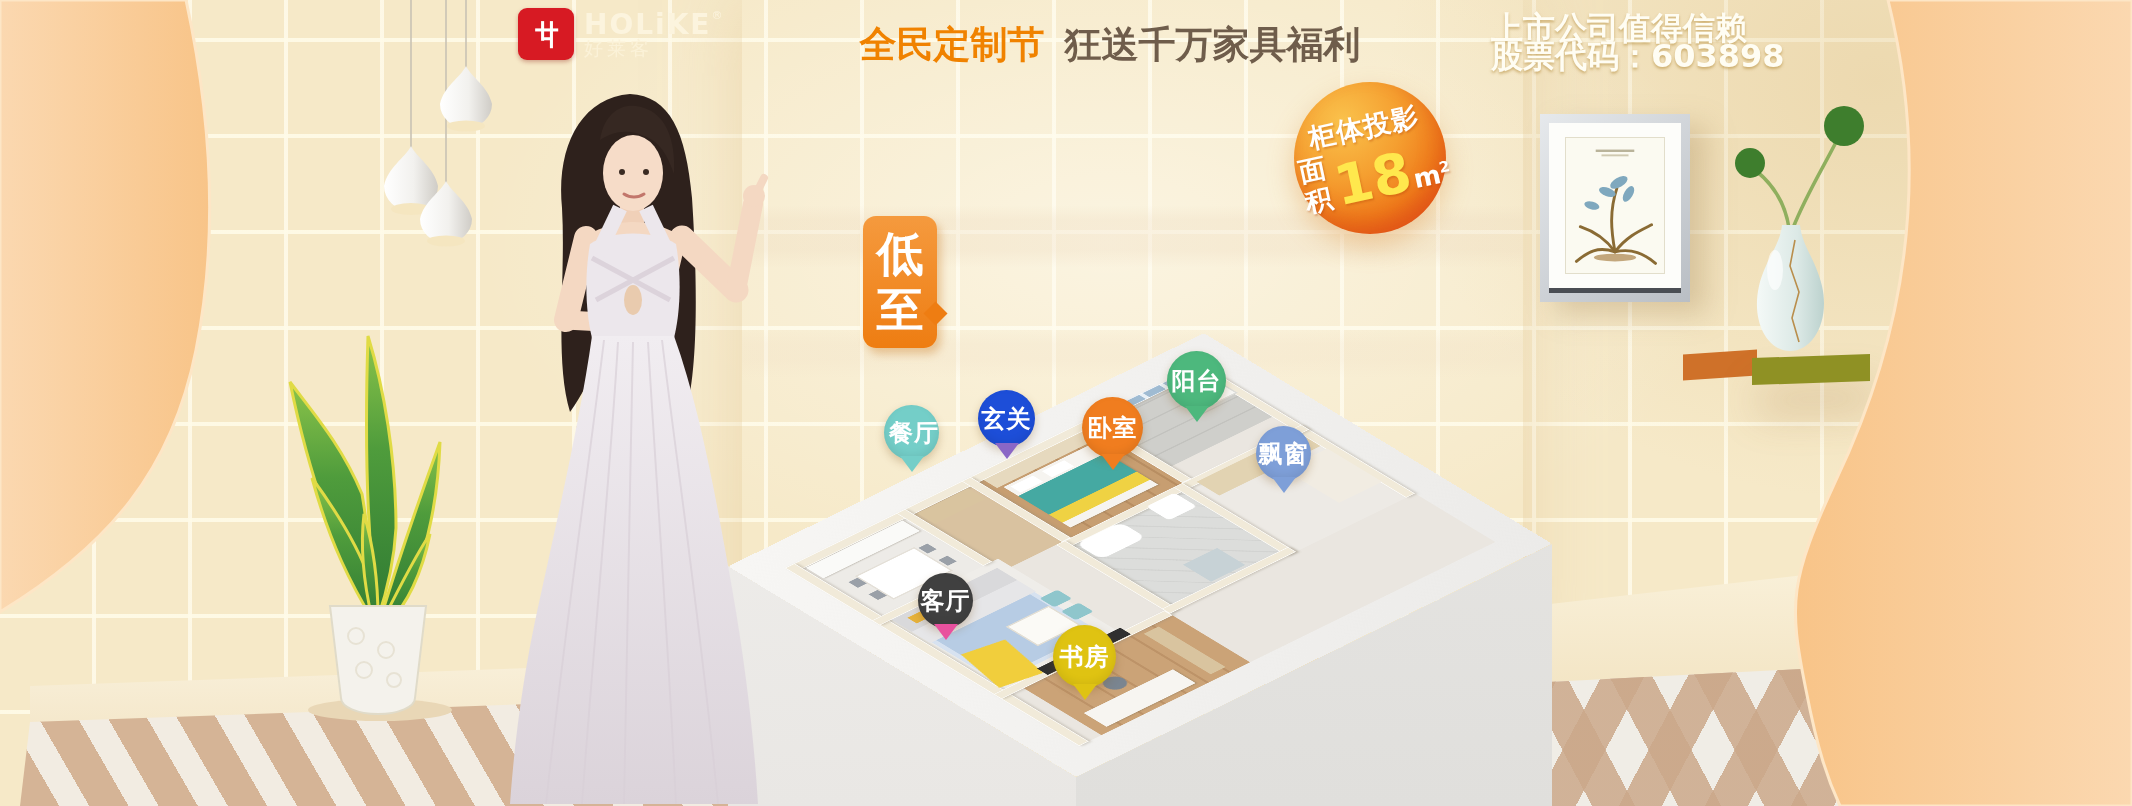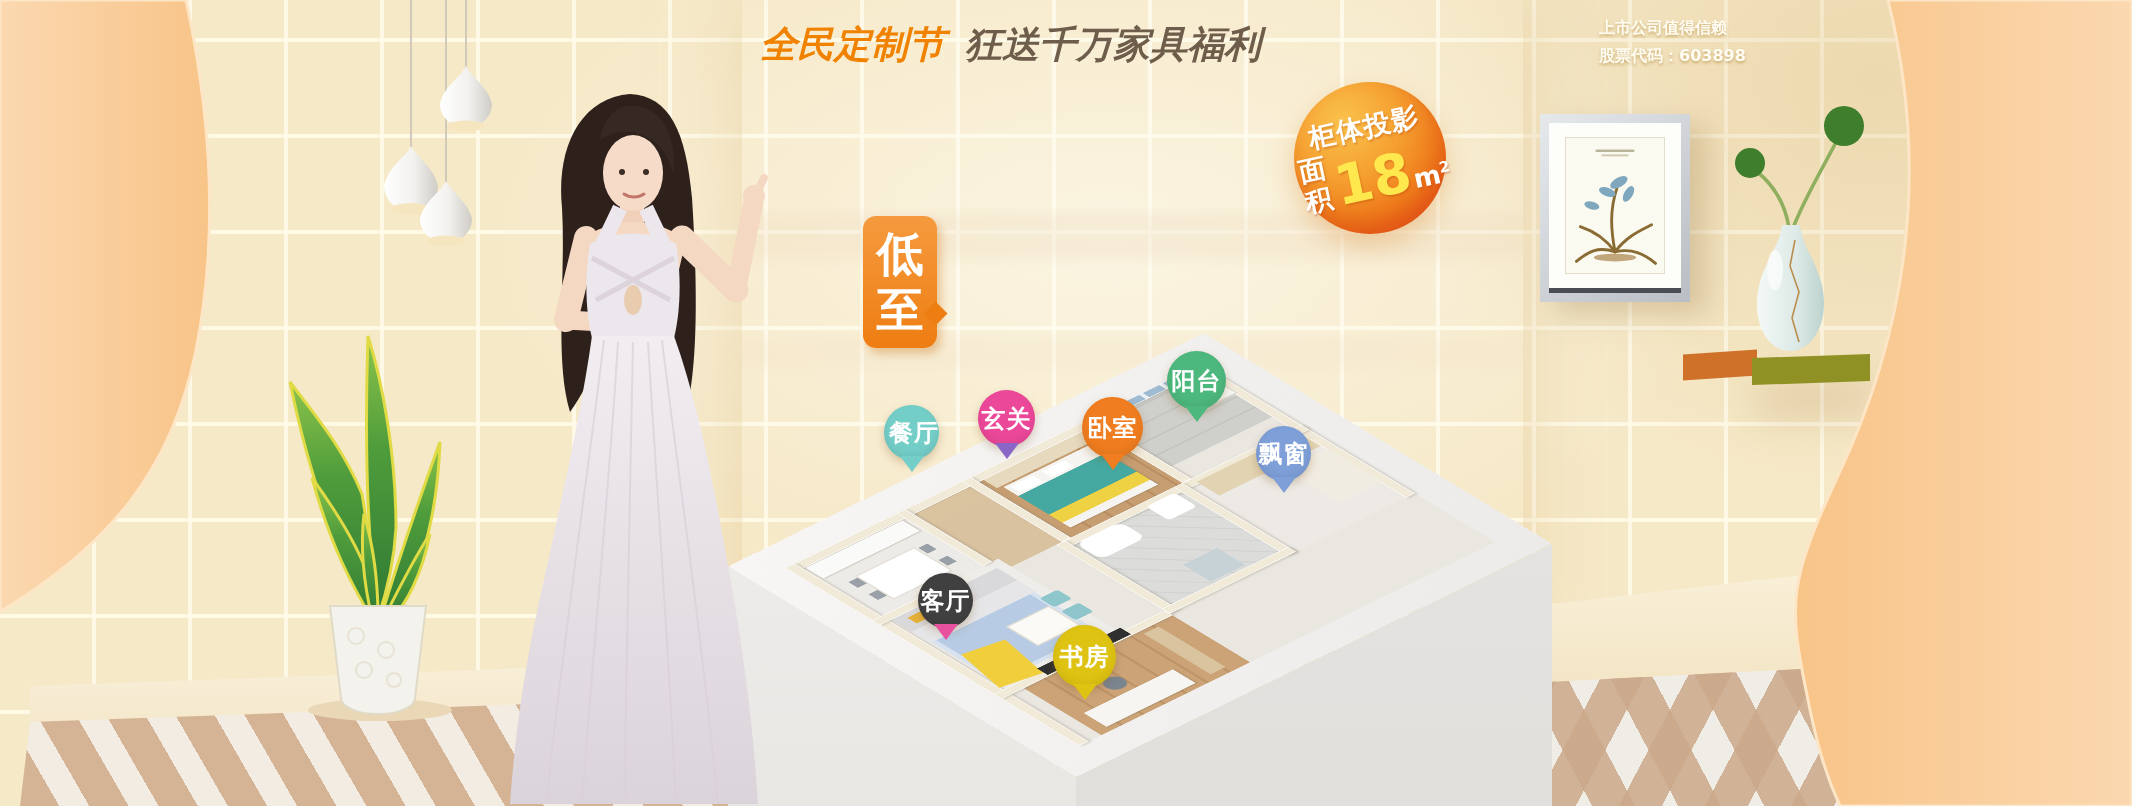--- a/index.html
+++ b/index.html
@@ -58,21 +58,21 @@
 
   
   .logo{left:518px;top:8px;z-index:4;display:flex;align-items:flex-start;gap:10px;}
   .logo-box{width:56px;height:52px;border-radius:9px;background:#D71A23;box-shadow:0 2px 4px rgba(140,30,20,.35);
     display:flex;align-items:center;justify-content:center;}
   .logo-words{padding-top:2px;line-height:1.05;}
   .logo-en{font-size:28px;font-weight:bold;letter-spacing:2px;color:#FCF4DE;}
   .logo-reg{font-size:11px;vertical-align:top;color:#FCF4DE;}
   .logo-cn{font-size:19px;letter-spacing:4px;color:#FBF2D8;}
 
-  .topline{left:760px;top:20px;width:700px;z-index:4;font-size:37px;font-weight:bold;white-space:nowrap;font-style:italic;}
+  .topline{left:760px;top:20px;width:700px;z-index:4;text-align:center;font-size:37px;font-weight:bold;white-space:nowrap;}
   .topline .t1{margin-right:20px;}
 
   .grad-text{background:linear-gradient(180deg,#F9AB52 0%,#EF7F16 72%,#EB6F0E 100%);
     -webkit-background-clip:text;background-clip:text;color:transparent;
     filter:drop-shadow(4px 6px 3px rgba(196,120,40,.28));}
   .main-title{left:758px;top:58px;width:560px;z-index:4;text-align:center;
     font-size:118px;font-weight:800;letter-spacing:5px;line-height:1.05;white-space:nowrap;}
 
   .price-tag{left:863px;top:216px;width:74px;height:132px;z-index:4;border-radius:13px;
     background:linear-gradient(180deg,#F59A3E,#EE7D12);box-shadow:4px 6px 8px rgba(206,130,48,.4);
@@ -86,21 +86,21 @@
     box-shadow:inset -6px -12px 20px rgba(205,60,20,.35), 0 12px 26px rgba(222,150,70,.4);
     display:flex;align-items:center;justify-content:center;}
   .badge-inner{transform:rotate(-12deg);color:#fff;font-weight:bold;text-align:center;line-height:1.15;
     text-shadow:1px 2px 2px rgba(180,70,10,.35);}
   .badge .b1{font-size:27px;letter-spacing:1px;}
   .badge .b2{font-size:27px;display:flex;align-items:flex-end;justify-content:center;gap:2px;}
   .badge .b2v{font-size:55px;line-height:.9;font-weight:800;}
   .badge .b2u{font-size:26px;}
   .badge .b2u sup{font-size:15px;}
 
-  .listed{left:1599px;top:14px;z-index:4;color:#FFFDF3;font-weight:bold;font-size:16px;line-height:28px;
+  .listed{left:1491px;top:14px;z-index:4;color:#FFFDF3;font-weight:bold;font-size:32px;line-height:28px;
     text-shadow:0 2px 3px rgba(180,140,60,.6);white-space:nowrap;}
 
   
   .svg-layer{pointer-events:none;}
   .frame{left:1540px;top:114px;width:150px;height:188px;z-index:2;background:linear-gradient(135deg,#E6E9EC,#B9BEC4);
     box-shadow:16px 12px 26px rgba(168,138,88,.35);padding:9px;}
   .frame-mat{width:100%;height:100%;background:#FDFDFA;border-bottom:5px solid #4A4E54;padding:14px 16px;}
   .frame-print{width:100%;height:100%;background:#FBFAF1;border:1px solid #E2DECB;position:relative;}
   .shelf-a{left:1683px;top:352px;width:74px;height:26px;z-index:2;background:#CF7129;transform:skewY(-4deg);}
   .shelf-b{left:1752px;top:356px;width:118px;height:27px;z-index:2;background:#8F9124;transform:skewY(-2deg);
@@ -251,21 +251,21 @@
     <div class="f" style="left:186px;top:330px;width:20px;height:100px;background:#D9C49F"></div>
   </div>
 
   <div class="room-label" style="left:884px;top:405px">
     <div class="rl-circle" style="width: 55px; height: 55px; background-color: rgb(116, 206, 200); justify-content: flex-end;">
         <span>餐厅</span>
       </div>
     <div class="rl-tail" style="border-top-color: rgb(116, 206, 200);"></div>
   </div>
   <div class="room-label" style="left:978px;top:390px">
-    <div class="rl-circle" style="width: 57px; height: 57px; background-color: #ec4899;">
+    <div class="rl-circle" style="width: 57px; height: 57px; background-color: #1d4ed8;">
         <span>玄关</span>
       </div>
     <div class="rl-tail" style="border-top-color: rgb(138, 103, 198);"></div>
   </div>
   <div class="room-label" style="left:1082px;top:397px">
     <div class="rl-circle" style="width: 61px; height: 61px; background-color: rgb(240, 125, 31);">
         <span>卧室</span>
       </div>
     <div class="rl-tail" style="border-top-color: rgb(240, 125, 31);"></div>
   </div>
@@ -313,20 +313,36 @@
     </g>
     <path d="M62 288 h96 l-11 92 a37 16 0 0 1 -74 0 Z" fill="#F4F2EC" stroke="#E0DBC9" stroke-width="2"></path>
     <g fill="none" stroke="#E6E1D2" stroke-width="2" opacity=".9">
       <circle cx="88" cy="318" r="8"></circle>
         <circle cx="118" cy="332" r="8"></circle>
         <circle cx="96" cy="352" r="8"></circle>
         <circle cx="126" cy="362" r="7"></circle>
     </g>
   </svg>
 
+  <div class="abs logo">
+    <div class="logo-box" style="background-color: rgb(215, 26, 35);">
+      <svg width="38" height="40" viewBox="0 0 56 52">
+        <g stroke="#FFFFFF" stroke-width="4.5" fill="none">
+          <line x1="12" y1="20" x2="46" y2="20"></line>
+          <line x1="23" y1="7" x2="23" y2="36"></line>
+          <line x1="36" y1="7" x2="36" y2="47"></line>
+          <line x1="23" y1="33" x2="36" y2="33"></line>
+        </g>
+      </svg>
+    </div>
+    <div class="logo-words">
+      <div><span class="logo-en">HOLiKE</span><sup class="logo-reg">®</sup></div>
+      <div class="logo-cn">好莱客</div>
+    </div>
+  </div>
 
   <div class="abs topline">
     <span class="t1" style="color: rgb(240, 130, 0);">全民定制节</span><span class="t2" style="color: rgb(111, 93, 75);">狂送千万家具福利</span>
   </div>
 
 
   <div class="abs price-tag">
     <span>低</span>
     <span>至</span>
     <div class="price-tag-tail"></div>

